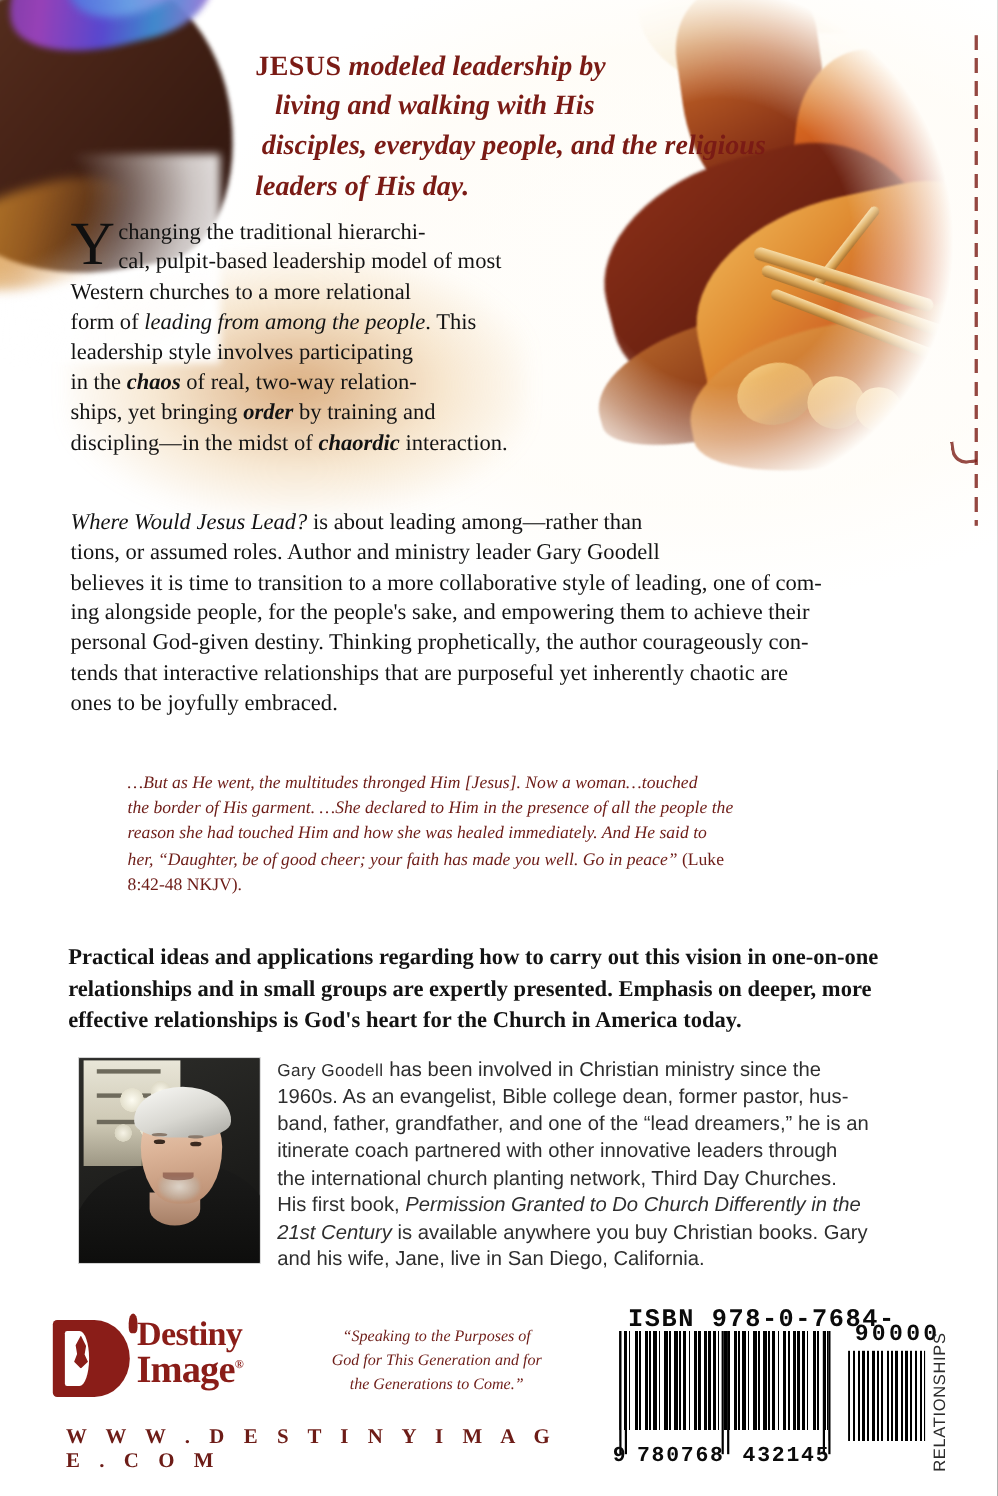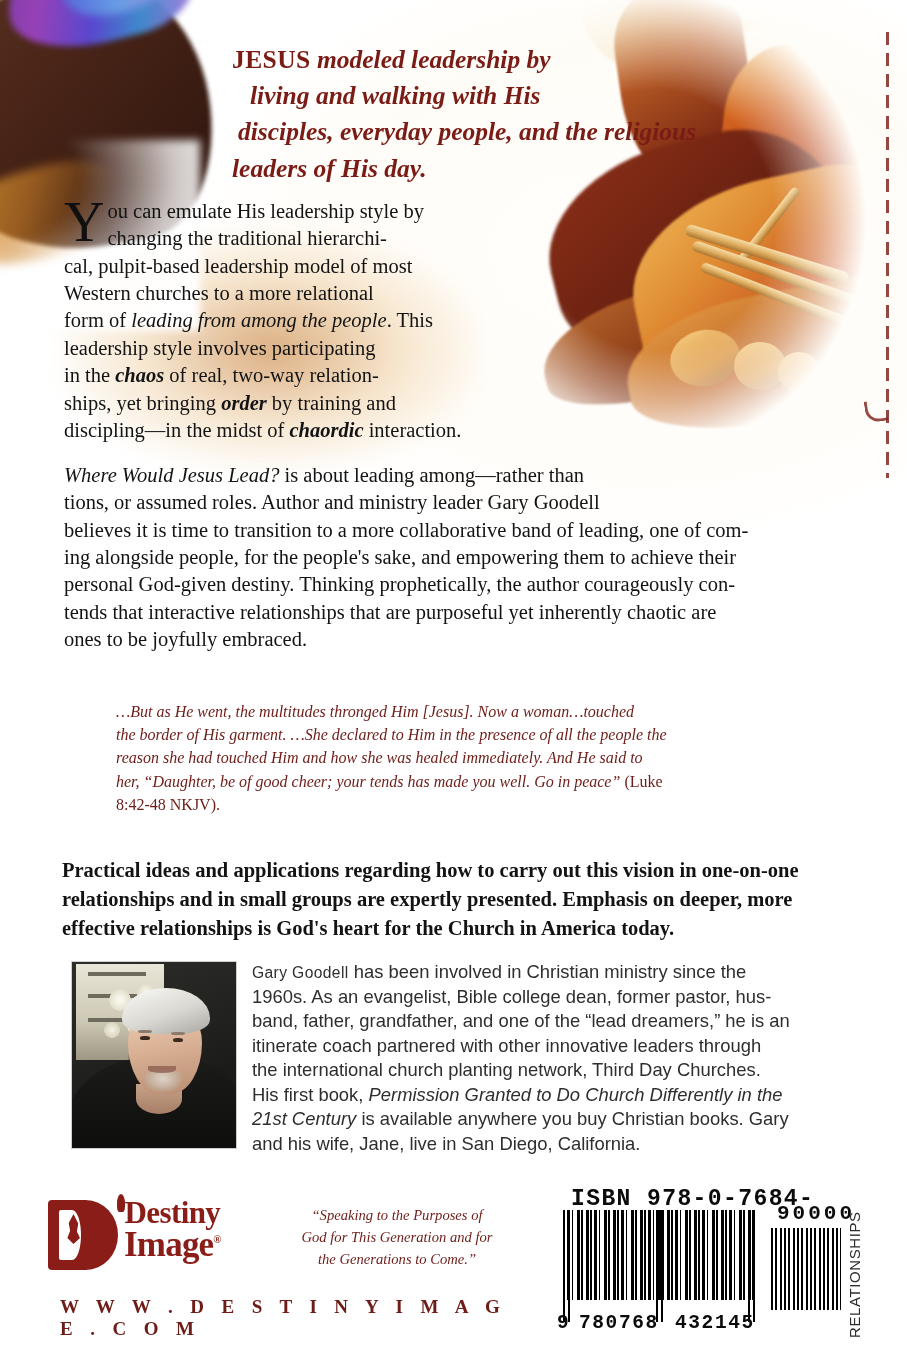--- a/index.html
+++ b/index.html
@@ -420,46 +420,45 @@
 
     <div class="headline">
       <span class="hl-line l1"><span class="caps">JESUS</span><span class="ital"> modeled leadership by</span></span>
       <span class="hl-line l2 ital">living and walking with His</span>
       <span class="hl-line l3 ital">disciples, everyday people, and the religious</span>
       <span class="hl-line l4 ital">leaders of His day.</span>
     </div>
 
     <div class="para-drop">
       <span class="dropcap">Y</span>
-      <span class="dl">ou  can  emulate  His  leadership  style  by</span>
       <span class="dl">changing      the      traditional      hierarchi-</span>
       <span class="dl">cal,  pulpit-based  leadership  model  of  most</span>
       <span class="dl">Western  churches  to  a  more  relational</span>
       <span class="dl"><span>form of </span><i>leading from among the people</i><span>. This</span></span>
       <span class="dl">leadership  style  involves  participating</span>
       <span class="dl"><span>in the </span><b>chaos</b><span> of real, two-way relation-</span></span>
       <span class="dl"><span>ships, yet bringing </span><b>order</b><span> by training and</span></span>
       <span class="dl"><span>discipling—in the midst of </span><b>chaordic</b><span> interaction.</span></span>
     </div>
 
     <div class="para-2">
       <span class="pl"><i>Where Would Jesus Lead?</i><span> is about leading among—rather than</span></span>
       <span class="pl">tions, or assumed roles. Author and ministry leader Gary Goodell</span>
-      <span class="pl">believes it is time to transition to a more collaborative band of leading, one of com-</span>
+      <span class="pl">believes it is time to transition to a more collaborative style of leading, one of com-</span>
       <span class="pl">ing alongside people, for the people's sake, and empowering them to achieve their</span>
       <span class="pl">personal God-given destiny. Thinking prophetically, the author courageously con-</span>
       <span class="pl">tends that interactive relationships that are purposeful yet inherently chaotic are</span>
       <span class="pl">ones to be joyfully embraced.</span>
     </div>
 
     <div class="scripture">
       <span class="sl">…But as He went, the multitudes thronged Him [Jesus]. Now a woman…touched</span>
       <span class="sl">the border of His garment. …She declared to Him in the presence of all the people the</span>
       <span class="sl">reason she had touched Him and how she was healed immediately. And He said to</span>
-      <span class="sl"><span>her, “Daughter, be of good cheer; your tends has made you well. Go in peace”</span><span class="upr"> (Luke</span></span>
+      <span class="sl"><span>her, “Daughter, be of good cheer; your faith has made you well. Go in peace”</span><span class="upr"> (Luke</span></span>
       <span class="sl upr">8:42-48 NKJV).</span>
     </div>
 
     <div class="para-3">
       <span class="pl">Practical ideas and applications regarding how to carry out this vision in one-on-one</span>
       <span class="pl">relationships and in small groups are expertly presented. Emphasis on deeper, more</span>
       <span class="pl">effective relationships is God's heart for the Church in America today.</span>
     </div>
 
     <div class="author-photo">

